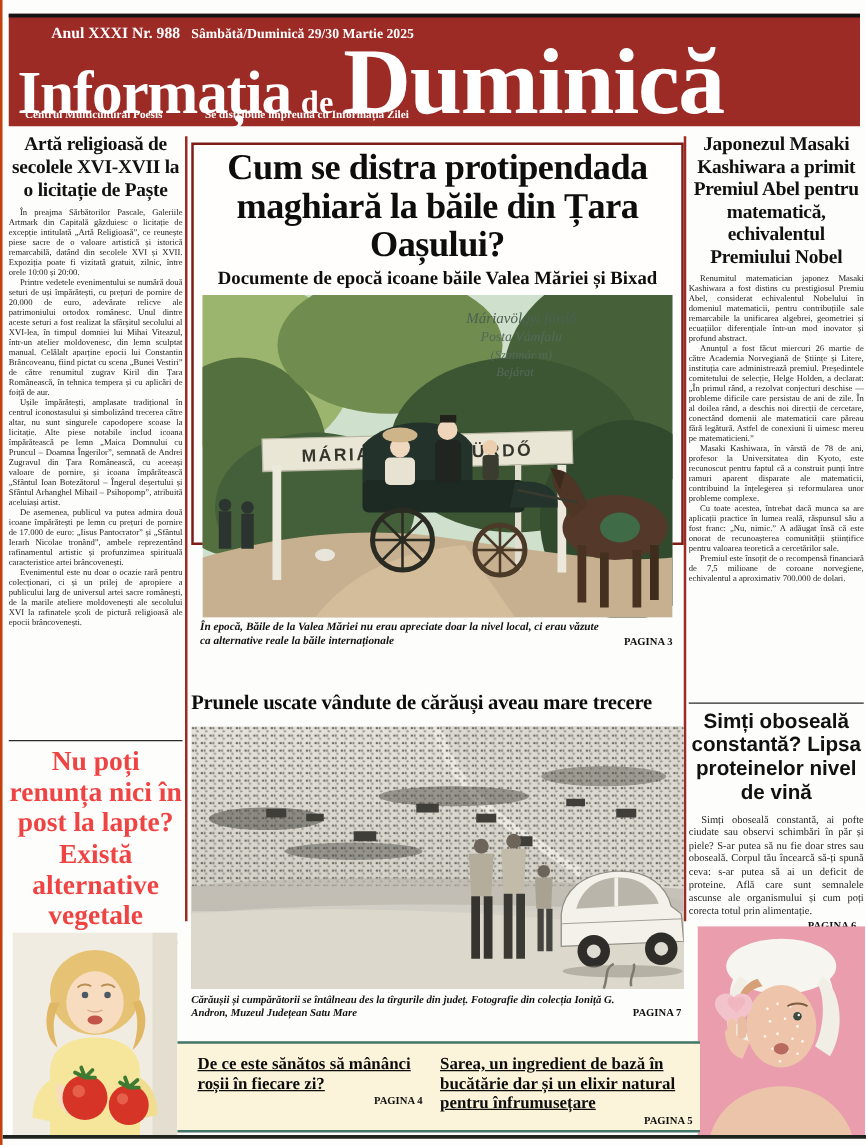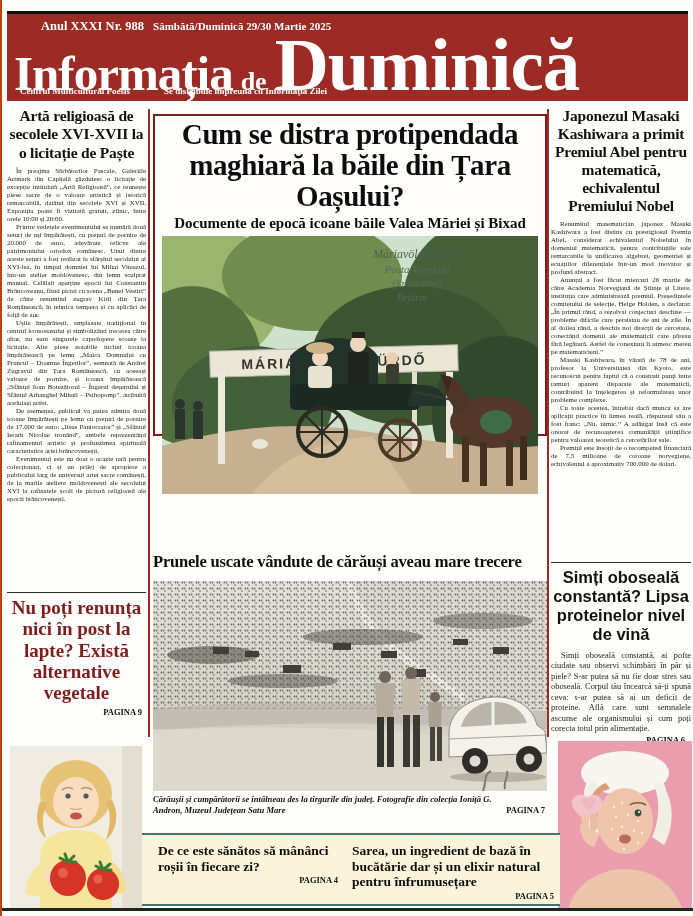--- a/index.html
+++ b/index.html
@@ -23,21 +23,21 @@
   .vrule.left { left:146px; top:109px; height:628px; }
   .vrule.right { left:545px; top:109px; height:628px; }
   .hrule { position:absolute; height:1px; background:#2a2a2a; }
 
   
   .col-left { position:absolute; left:5px; top:107px; width:139px; }
   .col-left h2 { font-size:15.5px; line-height:1.18; text-align:center; font-weight:700; letter-spacing:-0.2px; color:#111; }
   .bodytext { margin-top:5px; font-size:6.9px; line-height:1.16; text-align:justify; color:#1c1c1c; }
   .bodytext p { text-indent:9px; margin:0; }
   .teaser-left { position:absolute; left:5px; top:597px; width:139px; }
-  .teaser-left h2 { font-size:19px; line-height:1.12; text-align:center; font-weight:700; color:#7f1d1d; }
+  .teaser-left h2 { font-size:22px; line-height:1.12; text-align:center; font-weight:700; color:#ef4444; }
   .pagref { font-size:8.5px; font-weight:700; text-align:right; color:#111; }
   .teaser-left .pagref { margin-top:4px; padding-right:4px; }
 
   
   .main-frame { position:absolute; left:151px; top:114px; width:394px; height:322px; border:2px solid #7e1d18; background:#fffefc; padding:3px 5px; }
   .main-frame h1 { font-size:29px; line-height:1.07; text-align:center; font-weight:700; letter-spacing:-0.4px; color:#0d0d0d; }
   .main-sub { font-size:15px; font-weight:700; text-align:center; margin-top:3px; color:#0d0d0d; }
   .main-photo { display:block; margin:4px auto 2px auto; }
   .main-caption { position:relative; font-size:9px; font-weight:700; font-style:italic; line-height:1.22; color:#111; padding-right:52px; }
   .main-caption .pagref { position:absolute; right:2px; bottom:0; font-style:normal; }
@@ -57,21 +57,21 @@
   .teaser-right .body2 p { text-indent:10px; }
   .teaser-right .pagref { padding-right:6px; }
 
   
   .photo-girl { position:absolute; left:8px; top:746px; }
   .photo-woman { position:absolute; left:556px; top:741px; }
 
   
   .strip { position:absolute; left:140px; top:833px; width:418px; height:73px; background:#fbf4da; border-top:2px solid #44756a; border-bottom:2px solid #44756a; display:flex; }
   .strip-cell { padding-top:8px; }
-  .strip-cell h3 { font-size:13.5px; line-height:1.15; font-weight:700; color:#0d0d0d; }
+  .strip-cell h3 { font-size:13.5px; line-height:1.15; font-weight:700; color:#0d0d0d;text-decoration:underline; }
   .strip-cell .pagref { margin-top:1px; }
   .cell-a { width:196px; padding-left:16px; }
   .cell-b { flex:1; padding-left:14px; padding-right:6px; }
 
   .bottom-rule { position:absolute; left:0; top:908px; width:693px; height:3px; background:#20241f; }
 </style>
 </head>
 <body>
 
 <div class="page">
@@ -175,20 +175,24 @@
         <rect x="318" y="206" width="7" height="44" fill="#44301f"></rect>
         <rect x="344" y="204" width="7" height="46" fill="#4a3223"></rect>
         <rect x="358" y="200" width="7" height="44" fill="#3f2c1d"></rect>
         <path d="M296 178 C284 160 276 148 282 140 C292 138 302 152 308 168 Z" fill="#4e3526"></path>
         <path d="M278 138 L290 142 L286 156 Z" fill="#3c2a1c"></path>
         <ellipse cx="334" cy="186" rx="16" ry="12" fill="#3f6b46"></ellipse>
         <path d="M252 156 L300 166" stroke="#3a3a30" stroke-width="2"></path>
       </g>
     </svg>
 
+    <div class="main-caption">
+      <span>În epocă, Băile de la Valea Măriei nu erau apreciate doar la nivel local, ci erau văzute ca alternative reale la băile internaționale</span>
+      <span class="pagref">PAGINA 3</span>
+    </div>
   </div>
 
   <div class="market-title">Prunele uscate vândute de cărăuși aveau mare trecere</div>
 
   <svg class="market-photo" width="394" height="210" viewBox="0 0 394 210">
     <defs>
       <pattern id="crowd" width="7" height="6" patternUnits="userSpaceOnUse">
         <circle cx="1.5" cy="1.5" r="1" fill="#55544c"></circle>
         <circle cx="5" cy="4" r="0.9" fill="#84827a"></circle>
         <rect x="3" y="0.5" width="1.4" height="2" fill="#6c6a62"></rect>

